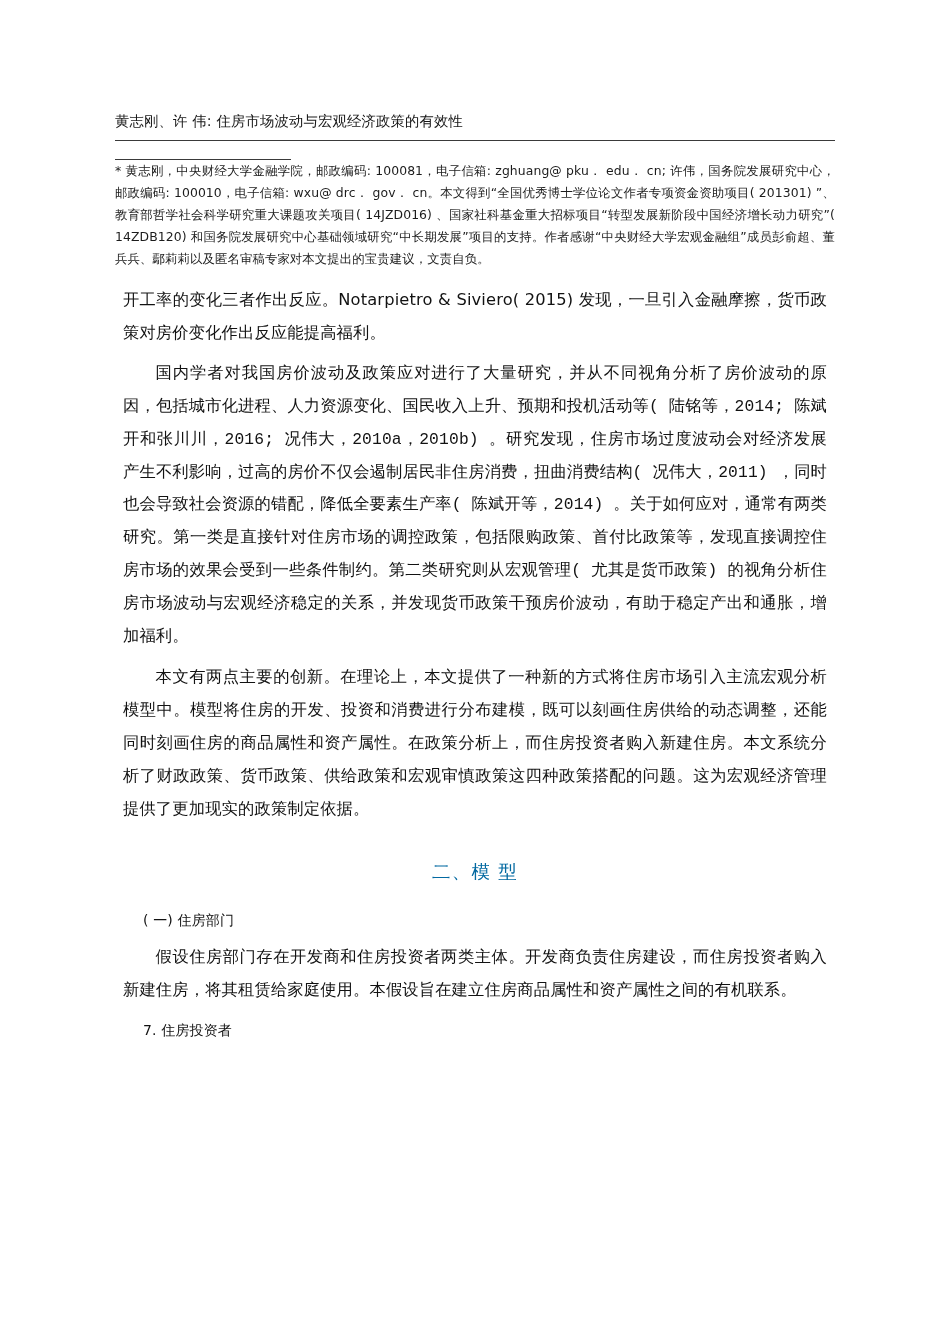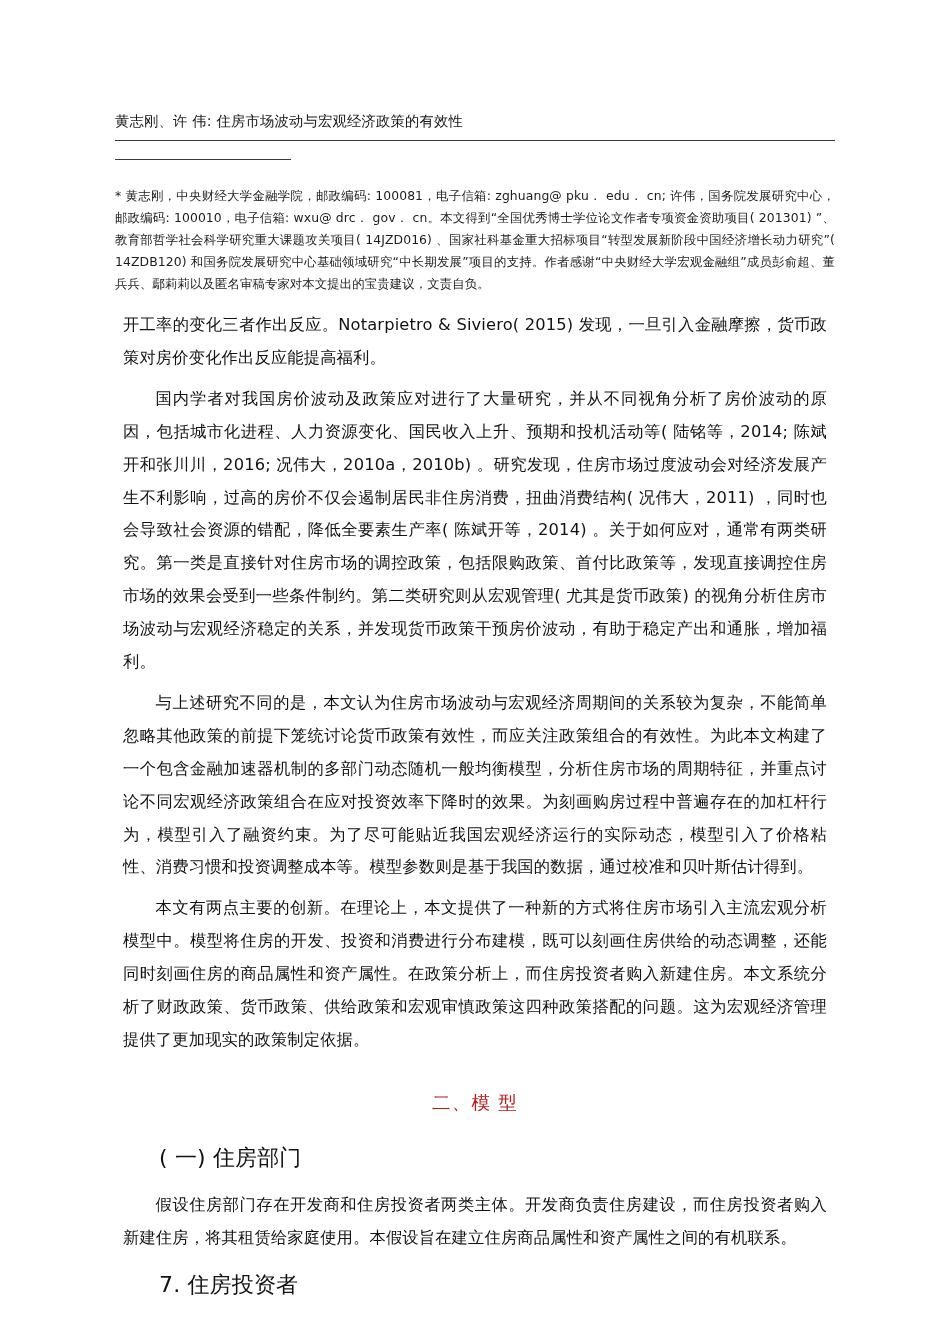--- a/index.html
+++ b/index.html
@@ -40,21 +40,21 @@
   }
 
   
   .footnote-rule {
     margin: 18px 0 0 0;
     border: 0;
     border-top: 1.1px solid #3a3a3a;
     width: 24.5%;
   }
   .footnote {
-    margin-top: 25px;
+    margin-top: 0;
     font-size: 12.4px;
     line-height: 1.78;
     text-align: justify;
     text-justify: inter-ideograph;
     letter-spacing: 0.1px;
     color: #1c1c1c;
   }
 
   
   .body-text {
@@ -64,37 +64,37 @@
     text-align: justify;
     text-justify: inter-ideograph;
     letter-spacing: 0.15px;
     color: #121212;
   }
   .para {
     margin: 8px;
     text-align: justify;
     text-justify: inter-ideograph;
   }
-  .para.indent { text-indent: 2em; }
+  .para.indent { text-indent: 2em; font-family: Liberation Mono, monospace; }
 
   
   .section-heading {
     margin: 30px 0 18px 0;
     text-align: center;
     font-size: 18.5px;
     line-height: 1.7;
     letter-spacing: 1.2px;
-    color: #b91c1c;
+    color: #0369a1;
     font-weight: 400;
   }
 
   .sub-heading {
     margin: 0;
     text-indent: 2em;
-    font-size: 22px;
+    font-size: 14px;
     line-height: 2.02;
     letter-spacing: 0.15px;
   }
 </style>
 </head>
 <body>
 
 <div class="page">
 
   <div class="running-head">黄志刚、许 伟: 住房市场波动与宏观经济政策的有效性</div>
@@ -104,21 +104,20 @@
   <hr class="footnote-rule">
 
   <div class="footnote">* 黄志刚，中央财经大学金融学院，邮政编码: 100081，电子信箱: zghuang@ pku． edu． cn; 许伟，国务院发展研究中心，邮政编码: 100010，电子信箱: wxu@ drc． gov． cn。本文得到“全国优秀博士学位论文作者专项资金资助项目( 201301) ”、教育部哲学社会科学研究重大课题攻关项目( 14JZD016) 、国家社科基金重大招标项目“转型发展新阶段中国经济增长动力研究”( 14ZDB120) 和国务院发展研究中心基础领域研究“中长期发展”项目的支持。作者感谢“中央财经大学宏观金融组”成员彭俞超、董兵兵、鄢莉莉以及匿名审稿专家对本文提出的宝贵建议，文责自负。</div>
 
   <div class="body-text">
 
     <p class="para">开工率的变化三者作出反应。Notarpietro &amp; Siviero( 2015) 发现，一旦引入金融摩擦，货币政策对房价变化作出反应能提高福利。</p>
 
     <p class="para indent">国内学者对我国房价波动及政策应对进行了大量研究，并从不同视角分析了房价波动的原因，包括城市化进程、人力资源变化、国民收入上升、预期和投机活动等( 陆铭等，2014; 陈斌开和张川川，2016; 况伟大，2010a，2010b) 。研究发现，住房市场过度波动会对经济发展产生不利影响，过高的房价不仅会遏制居民非住房消费，扭曲消费结构( 况伟大，2011) ，同时也会导致社会资源的错配，降低全要素生产率( 陈斌开等，2014) 。关于如何应对，通常有两类研究。第一类是直接针对住房市场的调控政策，包括限购政策、首付比政策等，发现直接调控住房市场的效果会受到一些条件制约。第二类研究则从宏观管理( 尤其是货币政策) 的视角分析住房市场波动与宏观经济稳定的关系，并发现货币政策干预房价波动，有助于稳定产出和通胀，增加福利。</p>
 
-    <p class="para indent">与上述研究不同的是，本文认为住房市场波动与宏观经济周期间的关系较为复杂，不能简单忽略其他政策的前提下笼统讨论货币政策有效性，而应关注政策组合的有效性。为此本文构建了一个包含金融加速器机制的多部门动态随机一般均衡模型，分析住房市场的周期特征，并重点讨论不同宏观经济政策组合在应对投资效率下降时的效果。为刻画购房过程中普遍存在的加杠杆行为，模型引入了融资约束。为了尽可能贴近我国宏观经济运行的实际动态，模型引入了价格粘性、消费习惯和投资调整成本等。模型参数则是基于我国的数据，通过校准和贝叶斯估计得到。</p>
 
     <p class="para indent">本文有两点主要的创新。在理论上，本文提供了一种新的方式将住房市场引入主流宏观分析模型中。模型将住房的开发、投资和消费进行分布建模，既可以刻画住房供给的动态调整，还能同时刻画住房的商品属性和资产属性。在政策分析上，而住房投资者购入新建住房。本文系统分析了财政政策、货币政策、供给政策和宏观审慎政策这四种政策搭配的问题。这为宏观经济管理提供了更加现实的政策制定依据。</p>
 
     <h2 class="section-heading">二、模 型</h2>
 
 
     <p class="sub-heading">( 一) 住房部门</p>
 
     <p class="para indent">假设住房部门存在开发商和住房投资者两类主体。开发商负责住房建设，而住房投资者购入新建住房，将其租赁给家庭使用。本假设旨在建立住房商品属性和资产属性之间的有机联系。</p>
 

